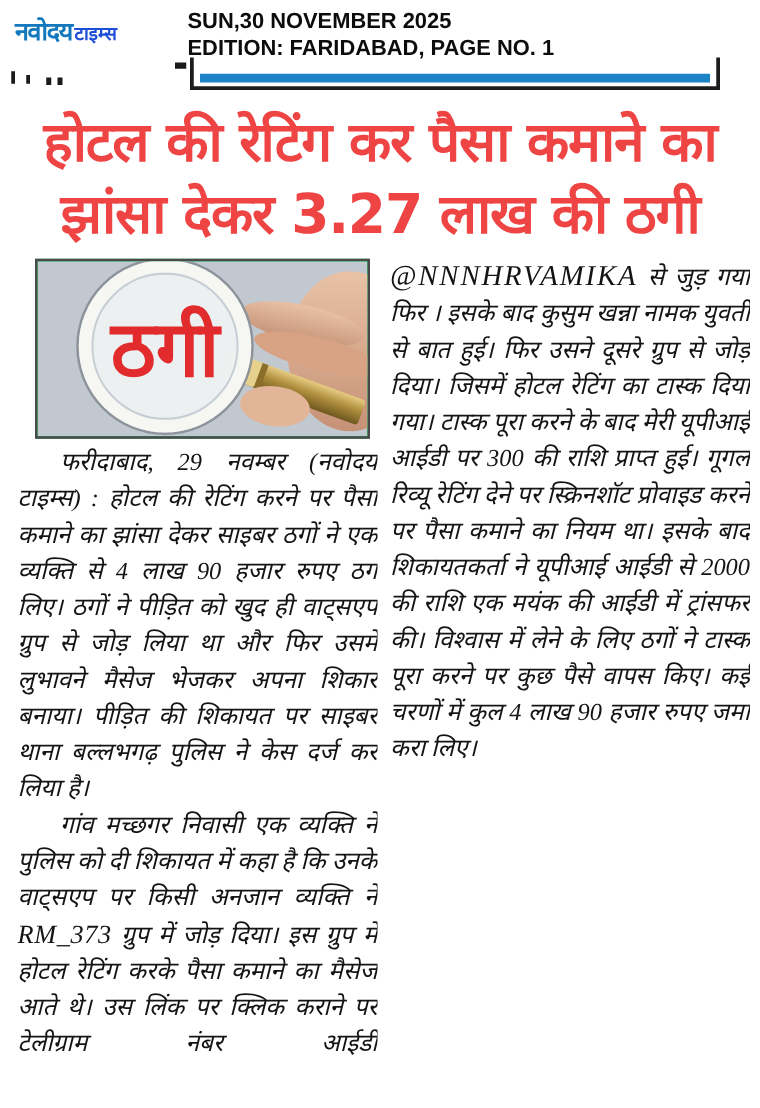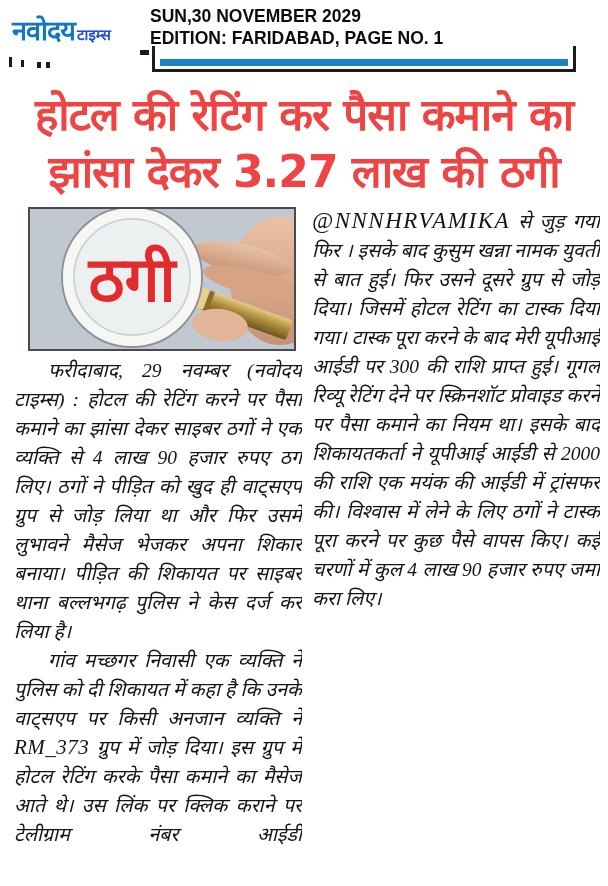--- a/index.html
+++ b/index.html
@@ -3,21 +3,21 @@
 <meta charset="utf-8">
 <style>
   html,body{margin:0;padding:0;background:#ffffff;}
   body{
     width:608px;height:886px;position:relative;overflow:hidden;
     font-family:"Liberation Serif","DejaVu Serif",serif;color:#101010;
   }
   
   .masthead-logo{position:absolute;left:12px;top:11px;white-space:nowrap;}
   .logo-main{font-family:"DejaVu Sans","Liberation Sans",sans-serif;font-weight:800;
-             font-size:27px;color:#1478bf;letter-spacing:-1px;}
+             font-size:20px;color:#1478bf;letter-spacing:-1px;}
   .logo-sub{font-family:"DejaVu Sans","Liberation Sans",sans-serif;font-weight:700;
             font-size:15px;color:#1d4ed8;margin-left:2px;}
   .header-info{position:absolute;left:150px;top:6px;
                font-family:"Liberation Sans","DejaVu Sans",sans-serif;
                font-weight:700;font-size:17.5px;line-height:21.5px;color:#0c0c0c;}
   
   .partial-box{position:absolute;left:152px;top:46px;width:424px;height:26px;
                border:3px solid #1c1c1c;border-top:none;box-sizing:border-box;}
   .blue-rule{position:absolute;left:5px;right:5px;bottom:3px;height:7px;background:#1b82c5;}
   .mark{position:absolute;background:#1a1a1a;}
@@ -40,21 +40,21 @@
                 font-size:23px;letter-spacing:1.5px;}
   .group-code{font-family:"Liberation Serif","DejaVu Serif",serif;font-size:21px;letter-spacing:0.5px;}
 </style>
 </head>
 <body>
 
 <div class="masthead-logo">
   <span class="logo-main">नवोदय</span><span class="logo-sub">टाइम्स</span>
 </div>
 <div class="header-info">
-  <div>SUN,30 NOVEMBER 2029</div>
+  <div>SUN,30 NOVEMBER 2025</div>
   <div>EDITION: FARIDABAD, PAGE NO. 1</div>
 </div>
 
 <div class="partial-box">
   <div class="blue-rule"></div>
 </div>
 
 <div class="mark" style="left:9px;top:57px;width:3px;height:10px;"></div>
 <div class="mark" style="left:21px;top:60px;width:3px;height:7px;"></div>
 <div class="mark" style="left:37px;top:62px;width:4px;height:6px;"></div>

